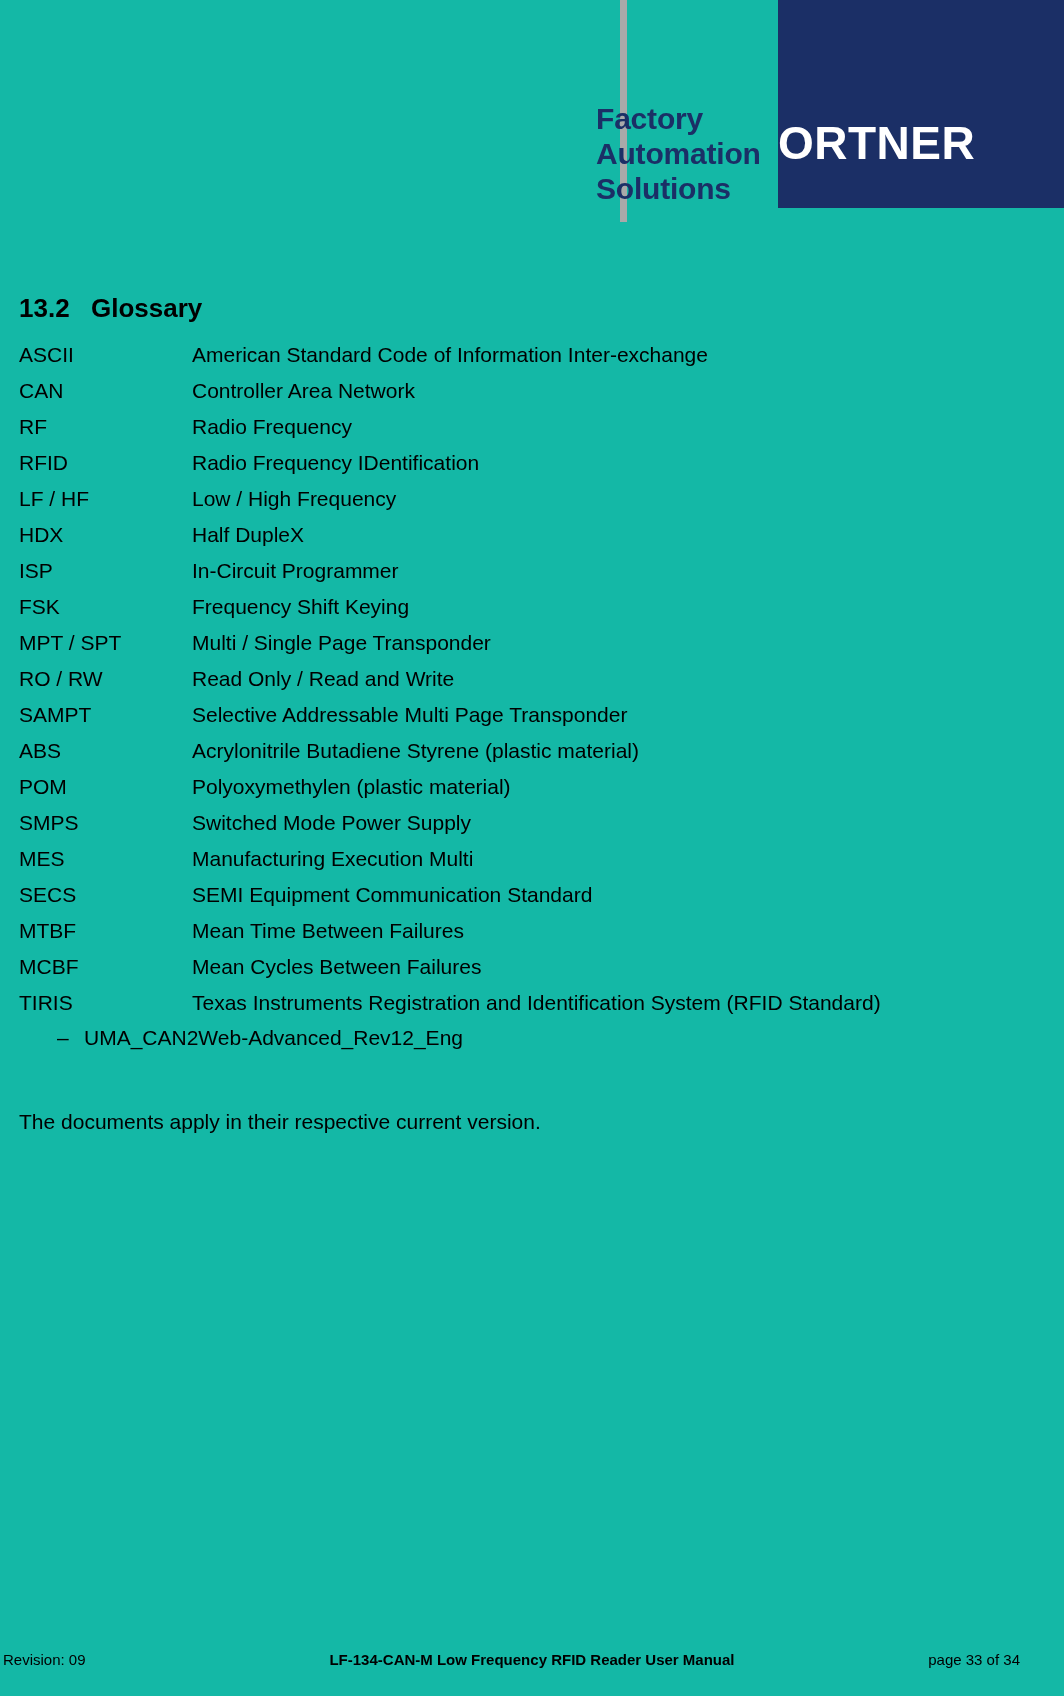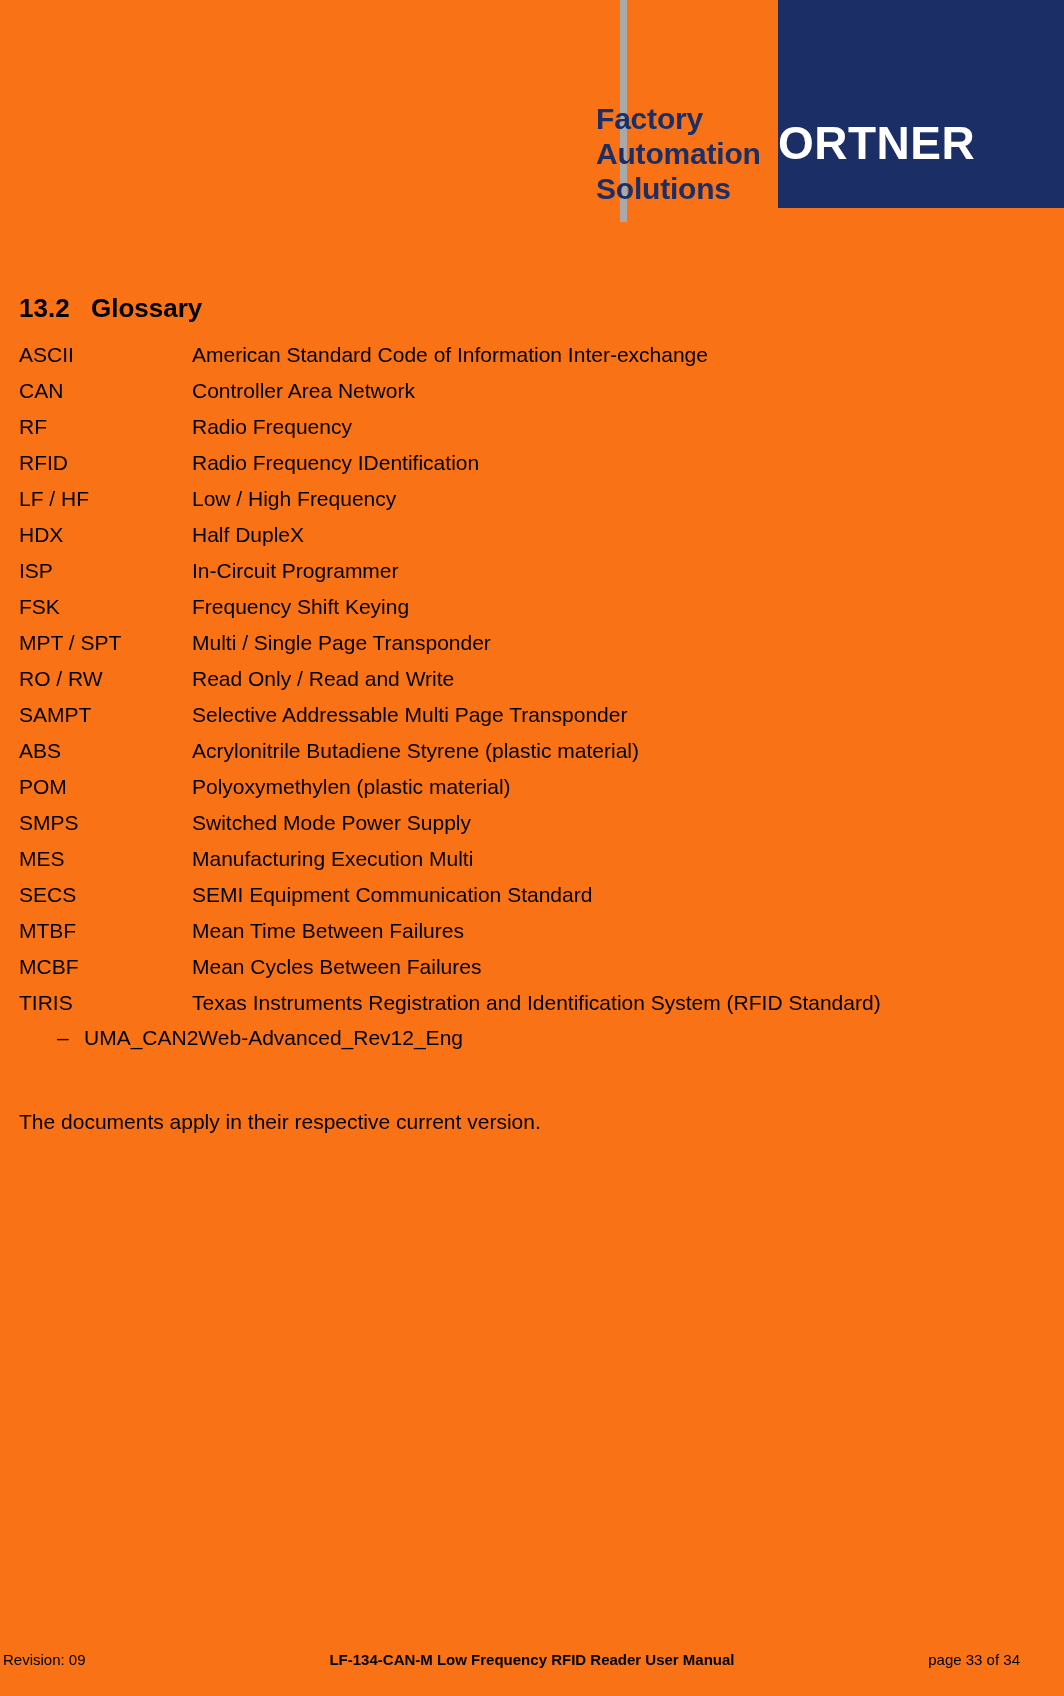--- a/index.html
+++ b/index.html
@@ -8,21 +8,21 @@
     background: #ffffff;
   }
   body {
     font-family: "Liberation Sans", sans-serif;
     color: #000000;
   }
   .page {
     position: relative;
     width: 1064px;
     height: 1696px;
-    background: #f97316;
+    background: #14b8a6;
     overflow: hidden;
     box-sizing: border-box;
   }
 
   
   .header {
     position: absolute;
     top: 0;
     left: 0;
     width: 1064px;

